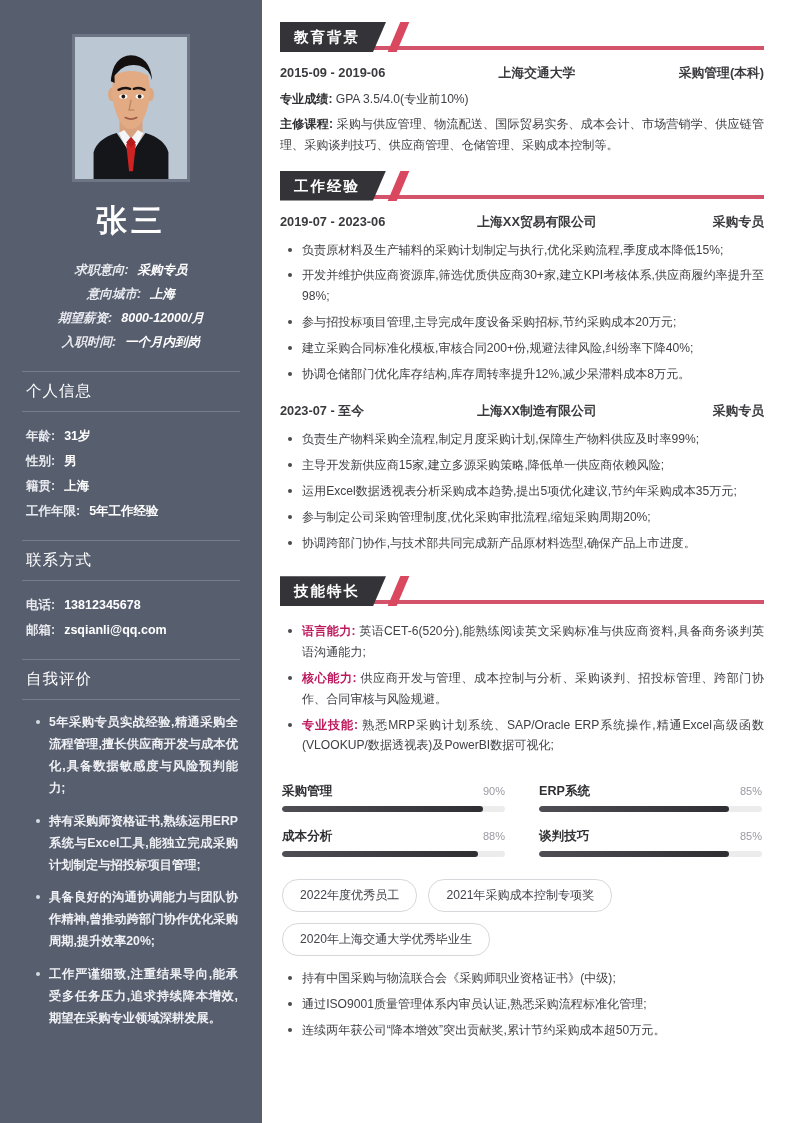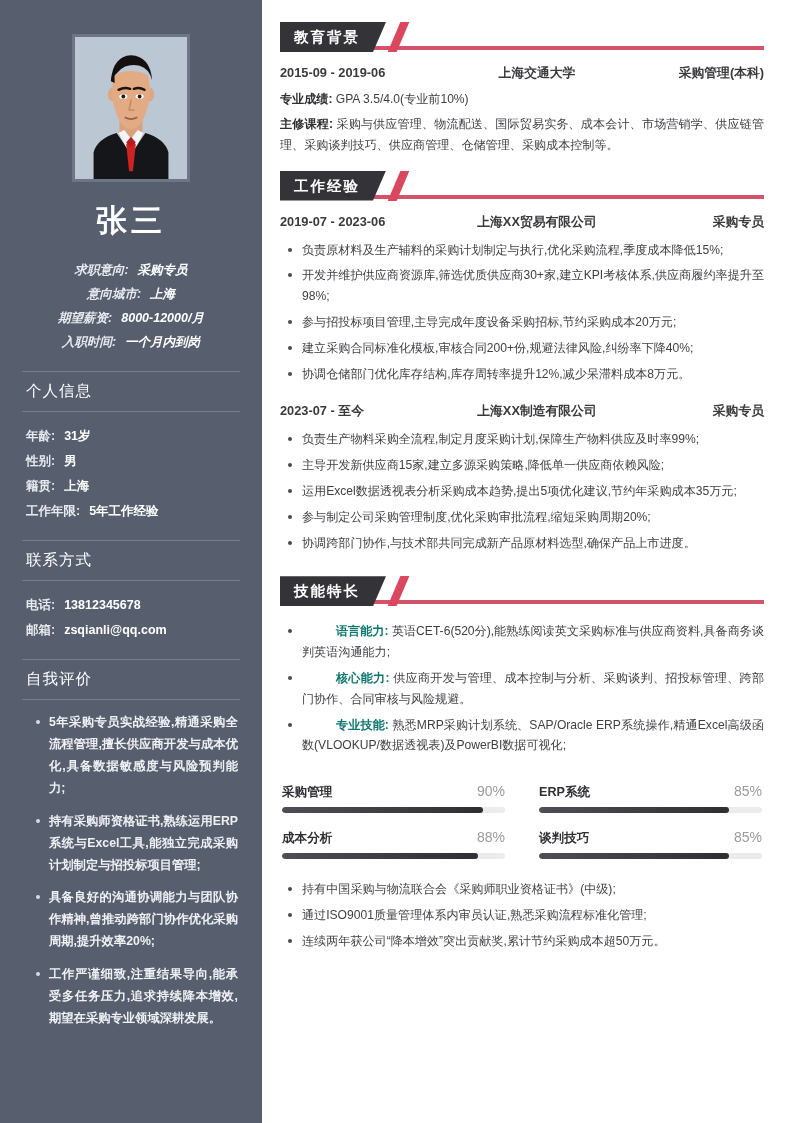--- a/index.html
+++ b/index.html
@@ -182,42 +182,42 @@
     text-align: justify;
   }
   .bullets li::before {
     content: "";
     position: absolute;
     left: 4px; top: 8px;
     width: 4px; height: 4px;
     border-radius: 50%;
     background: #4a4a4f;
   }
-  .bullets li b { font-weight: bold; color: #0f766e; margin-left: 34px; }
+  .bullets li b { font-weight: bold; color: #be185d; }
 
   
   .skill-grid {
     display: grid;
     grid-template-columns: 1fr 1fr;
     column-gap: 34px;
     row-gap: 2px;
     margin-top: 12px;
     padding: 0 2px;
   }
   .skill {
     padding: 4px 0 10px 0;
   }
   .skill-top {
     display: flex;
     justify-content: space-between;
     align-items: baseline;
     margin-bottom: 6px;
   }
   .skill-name { font-size: 12.6px; font-weight: bold; color: #2f2f34; }
-  .skill-pct  { font-size: 14px; color: #9a9aa2; margin-left: 42px; }
+  .skill-pct  { font-size: 11px; color: #9a9aa2; margin-left: 42px; }
   .skill-track {
     height: 6px;
     border-radius: 3px;
     background: #ececed;
     overflow: hidden;
   }
   .skill-fill {
     height: 100%;
     border-radius: 3px;
     background: linear-gradient(90deg, #4e4e54 0%, #2e2e33 100%);
@@ -468,20 +468,25 @@
           </div>
           <div class="skill-track">
             <div class="skill-fill" style="width: 85%;"></div>
           </div>
         </div>
       </div>
     </section>
 
     <section class="sec" style="margin-top:8px">
 
+      <div class="chips">
+        <span class="chip">2022年度优秀员工</span>
+        <span class="chip">2021年采购成本控制专项奖</span>
+        <span class="chip">2020年上海交通大学优秀毕业生</span>
+      </div>
 
       <ul class="bullets">
         <li>持有中国采购与物流联合会《采购师职业资格证书》(中级);</li>
         <li>通过ISO9001质量管理体系内审员认证,熟悉采购流程标准化管理;</li>
         <li>连续两年获公司“降本增效”突出贡献奖,累计节约采购成本超50万元。</li>
       </ul>
     </section>
 
   </main>
 </div>

